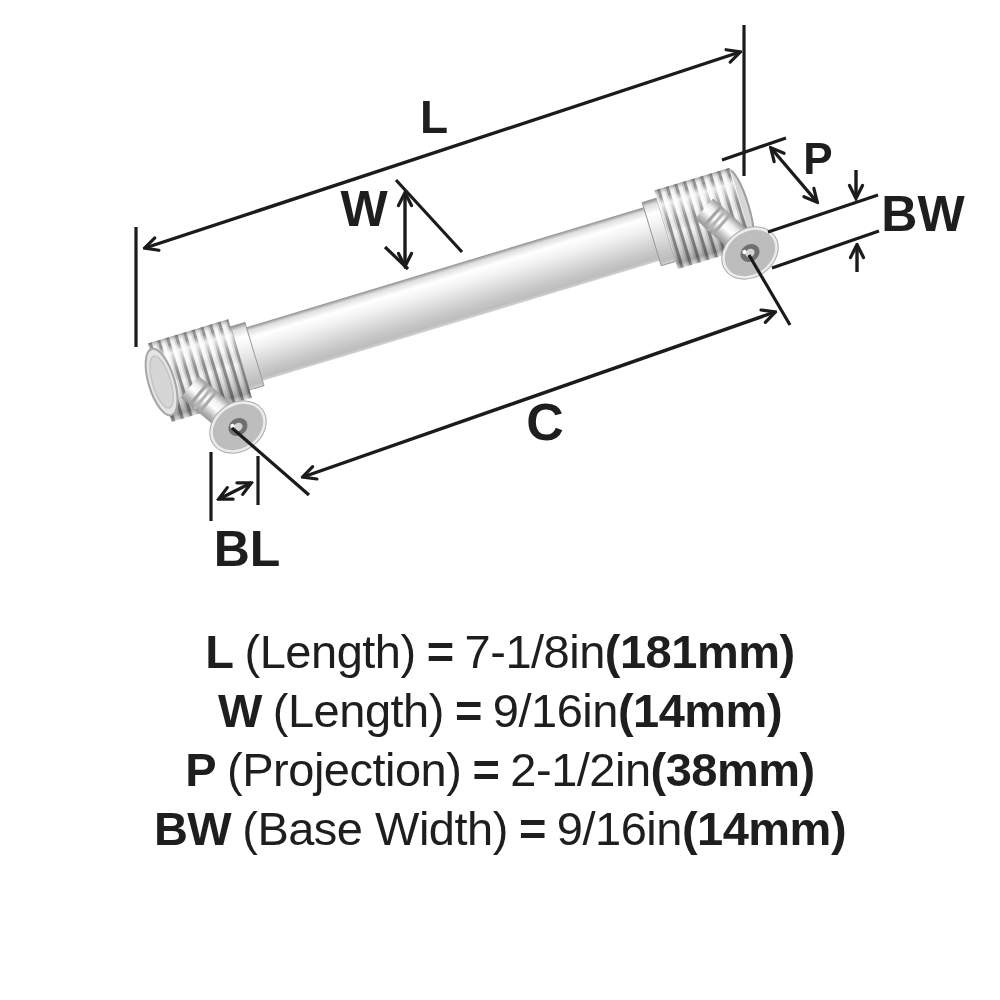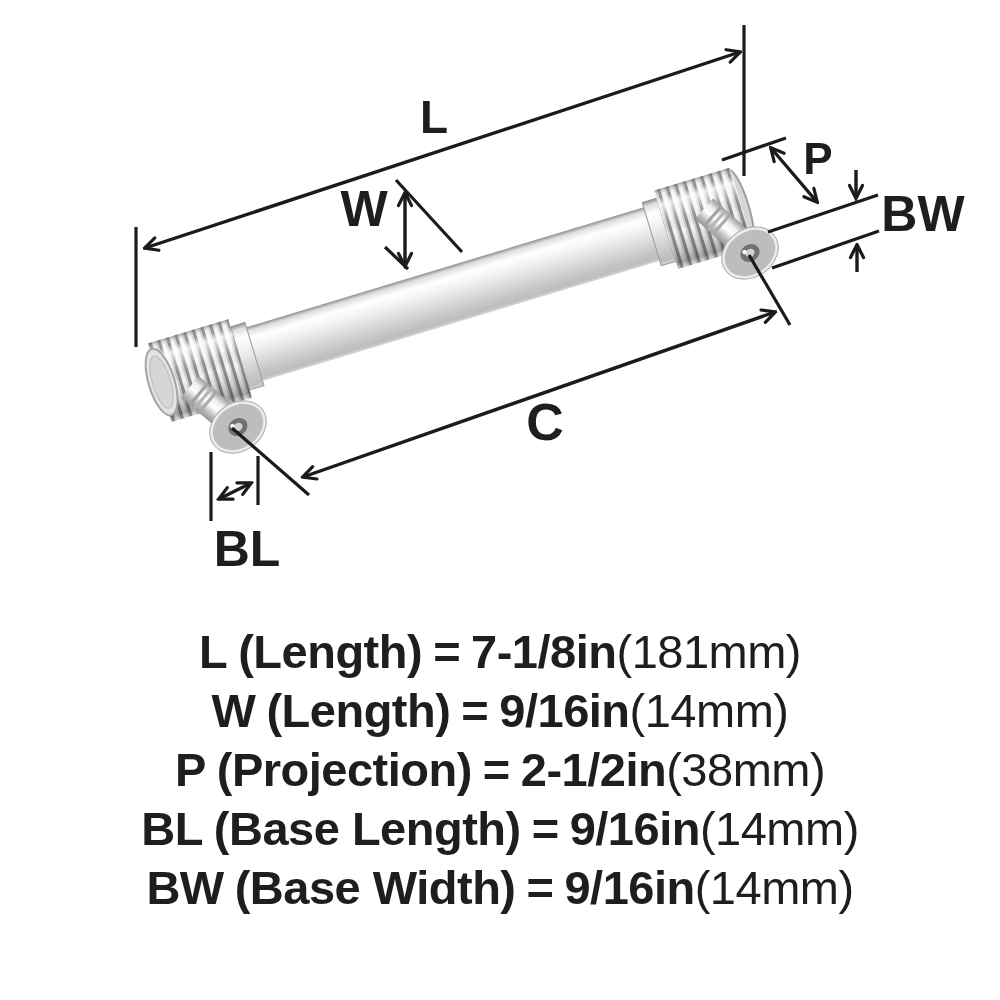--- a/index.html
+++ b/index.html
@@ -13,24 +13,24 @@
   .dim-label{
     font-family:"Liberation Sans","DejaVu Sans",sans-serif;
     font-weight:bold;fill:#1e1e1e;text-anchor:middle;
   }
   .specs{
     position:absolute;left:0;top:600px;width:1000px;
     padding-top:22px;text-align:center;color:#1e1e1e;
   }
   .spec-row{font-size:47px;line-height:59px;white-space:nowrap;letter-spacing:-0.5px;}
   .abbr{font-weight:bold;margin-right:11px;}
-  .name{font-weight:bold;margin-top:36px;}
+  .name{font-weight:normal;margin-top:36px;}
   .eq{font-weight:bold;margin:0 11px;}
-  .inches{font-weight:bold;}
-  .metric{font-weight:normal;}
+  .inches{font-weight:normal;}
+  .metric{font-weight:bold;}
 </style>
 </head>
 <body>
 
 <div class="stage">
 
   <svg class="diagram-svg" width="1000" height="600" viewBox="0 0 1000 600">
     <defs>
       <marker id="ah" viewBox="-16 -9 18 18" markerWidth="18" markerHeight="18" refX="-0.5" refY="0" orient="auto-start-reverse" markerUnits="userSpaceOnUse">
         <path d="M -13 -6.5 L 0 0 L -13 6.5" fill="none" stroke="#1b1b1b" stroke-width="3.2" stroke-linecap="round"></path>
@@ -168,19 +168,16 @@
     <div class="spec-row">
       <span class="abbr">L</span><span class="name">(Length)</span><span class="eq">=</span><span class="inches">7-1/8in</span><span class="metric">(181mm)</span>
     </div>
     <div class="spec-row">
       <span class="abbr">W</span><span class="name">(Length)</span><span class="eq">=</span><span class="inches">9/16in</span><span class="metric">(14mm)</span>
     </div>
     <div class="spec-row">
       <span class="abbr">P</span><span class="name">(Projection)</span><span class="eq">=</span><span class="inches">2-1/2in</span><span class="metric">(38mm)</span>
     </div>
     <div class="spec-row">
-      <span class="abbr">BL</span><span class="name">(Base Length)</span><span class="eq">=</span><span class="inches">9/16in</span><span class="metric">(14mm)</span>
-    </div>
-    <div class="spec-row">
       <span class="abbr">BW</span><span class="name">(Base Width)</span><span class="eq">=</span><span class="inches">9/16in</span><span class="metric">(14mm)</span>
     </div>
   </div>
 </div>
 
 </body></html>

